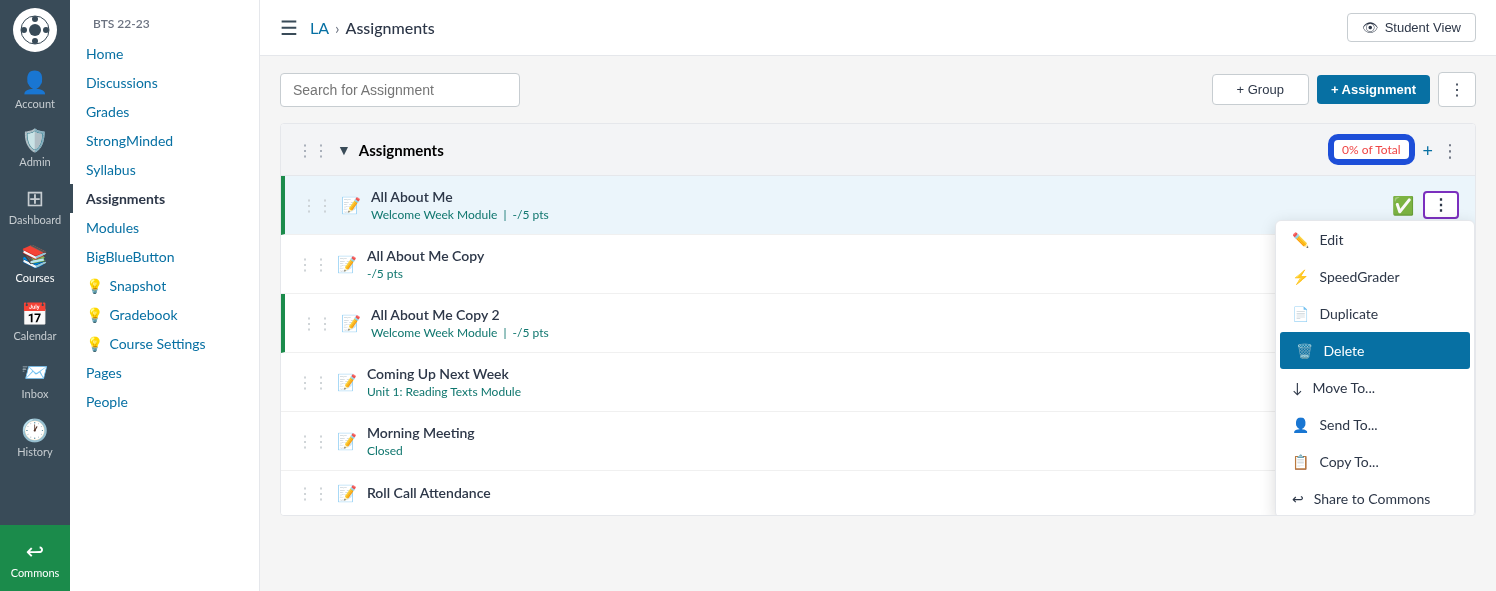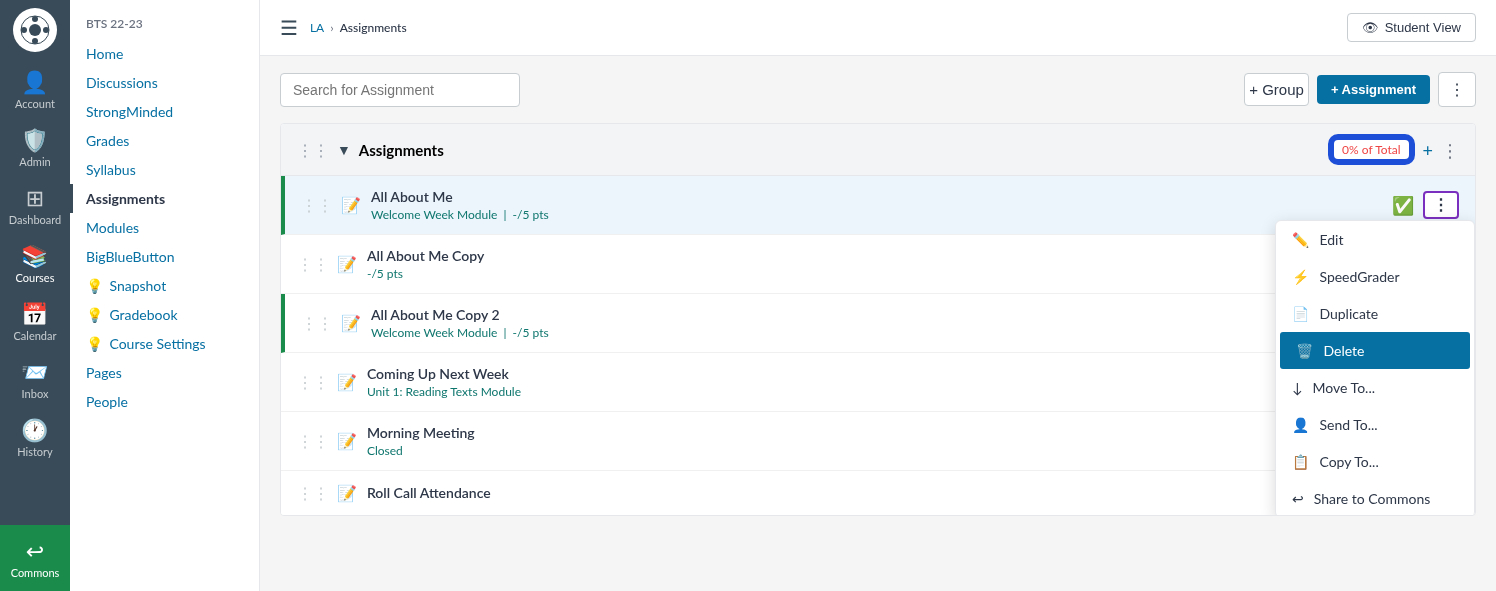--- a/index.html
+++ b/index.html
@@ -43,21 +43,21 @@
     .sidebar {
       width: 190px;
       background: #fff;
       border-right: 1px solid #e5e7eb;
       padding: 16px 0;
       flex-shrink: 0;
       overflow-y: auto;
       height: 591px;
     }
     .sidebar-course-label {
-      font-size: 12px; color: #6B7280; padding: 0 16px 8px; font-weight: 600;
+      font-size: 12px; color: #6B7280; padding: 0 16px 8px; font-weight: 600; margin-left: 7px;
     }
     .sidebar-link {
       display: block; padding: 6px 16px; color: #0770A3; font-size: 14px; cursor: pointer; text-decoration: none;
     }
     .sidebar-link.active {
       font-weight: 700; color: #2D3748; border-left: 3px solid #394B58;
       padding-left: 13px;
     }
     .sidebar-link.icon-link {
       display: flex; align-items: center; gap: 6px; color: #0770A3;
@@ -74,21 +74,21 @@
 
     
     .top-header {
       display: flex; align-items: center; justify-content: space-between;
       padding: 10px 20px;
       border-bottom: 1px solid #e5e7eb;
       height: 56px;
     }
     .header-left { display: flex; align-items: center; gap: 12px; }
     .hamburger { font-size: 20px; color: #394B58; cursor: pointer; }
-    .breadcrumb { display: flex; align-items: center; gap: 6px; font-size: 12px; }
+    .breadcrumb { display: flex; align-items: center; gap: 6px; font-size: 16px; }
     .breadcrumb-link { color: #0770A3; cursor: pointer; }
     .breadcrumb-sep { color: #6B7280; }
     .breadcrumb-current { color: #2D3748; font-weight: 500; }
     .student-view-btn {
       border: 1px solid #C7CDD1; background: #fff; color: #2D3748;
       padding: 6px 14px; border-radius: 4px; cursor: pointer; font-size: 13px;
       display: flex; align-items: center; gap: 6px;
     }
 
     
@@ -101,21 +101,21 @@
       display: flex; align-items: center; justify-content: space-between; margin-bottom: 16px;
     }
     .search-input {
       border: 1px solid #C7CDD1; border-radius: 4px;
       padding: 8px 12px; font-size: 14px; color: #6B7280; width: 240px;
       outline: none;
     }
     .toolbar-right { display: flex; align-items: center; gap: 8px; }
     .group-btn {
       border: 1px solid #C7CDD1; background: #fff; color: #2D3748;
-      padding: 7px 4px; border-radius: 4px; cursor: pointer; font-size: 15px;
+      padding: 7px 24px; border-radius: 4px; cursor: pointer; font-size: 13px;
     }
     .assignment-btn {
       background: #0770A3; color: #fff; border: none;
       padding: 7px 14px; border-radius: 4px; cursor: pointer; font-size: 13px;
       display: flex; align-items: center; gap: 4px; font-weight: bold;
     }
     .more-btn {
       border: 1px solid #C7CDD1; background: #fff; color: #2D3748;
       padding: 7px 10px; border-radius: 4px; cursor: pointer; font-size: 16px;
     }
@@ -223,22 +223,22 @@
     <span class="nav-icon">↩</span>
     <span>Commons</span>
   </div>
 </div>
 
 <div class="sidebar">
   <div class="sidebar-course-label">BTS 22-23</div>
 
   <a class="sidebar-link">Home</a>
   <a class="sidebar-link">Discussions</a>
+  <a class="sidebar-link">Grades</a>
   <a class="sidebar-link">StrongMinded</a>
-  <a class="sidebar-link">Grades</a>
   <a class="sidebar-link">Syllabus</a>
   <a class="sidebar-link active">Assignments</a>
   <a class="sidebar-link">Modules</a>
   <a class="sidebar-link">BigBlueButton</a>
   <a class="sidebar-link icon-link">
     <span class="bulb">💡</span>
     <span>Snapshot</span>
   </a>
   <a class="sidebar-link icon-link">
     <span class="bulb">💡</span>

